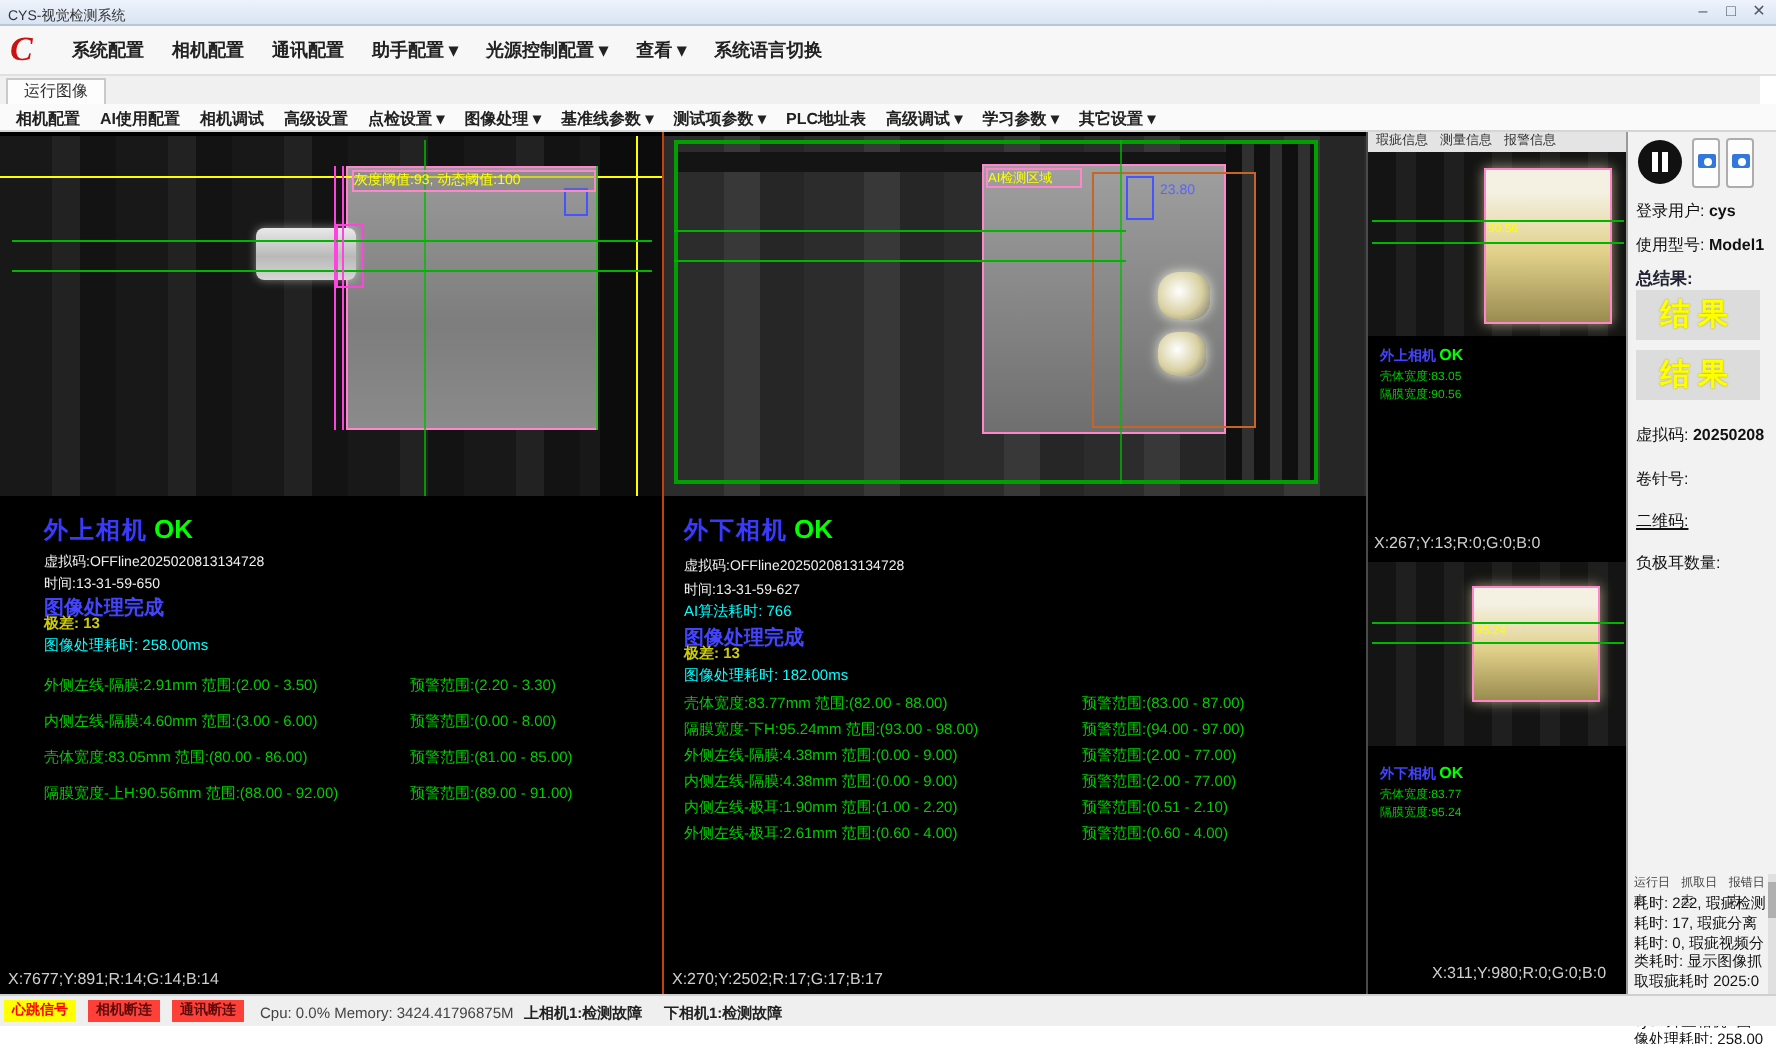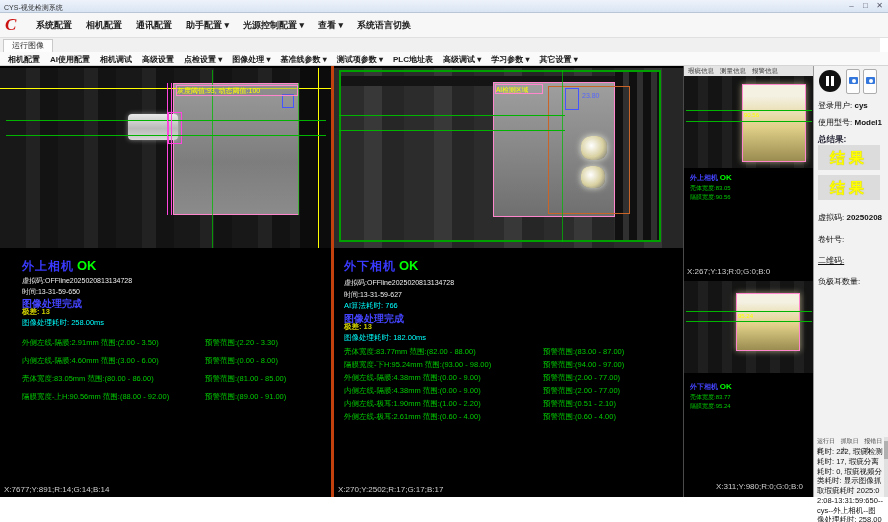--- a/index.html
+++ b/index.html
@@ -34,21 +34,21 @@
   
   .toolbar2 { position:absolute; left:0; top:52px; width:888px; height:14px;
     background:#fafafa; border-bottom:1px solid #d5d5d5; }
   .tb-items { position:absolute; left:8px; top:2px; display:flex; gap:10px; }
   .tb-item { font-size:8px; font-weight:600; color:#222; white-space:nowrap; }
 
   
   .main { position:absolute; left:0; top:66px; width:888px; height:431px; background:#000; }
   .view { position:absolute; top:0; height:431px; background:#000; }
   .view-left { left:0; width:331px; }
-  .view-mid  { left:331px; width:352px; border-left:3px solid #c2410c; }
+  .view-mid  { left:331px; width:352px; border-left:1px solid #c2410c; }
   .col-small { left:683px; width:130px; border-left:1px solid #4a4a4a; }
   .right-panel { left:813px; width:75px; background:#f2f2f2; border-left:1px solid #9a9a9a; }
 
   .coordstrip { position:absolute; left:4px; bottom:3px; font-size:8px; color:#cfcfcf; }
 
   
   .img-left { position:absolute; left:0; top:2px; width:331px; height:180px;
     background:repeating-linear-gradient(90deg,#181818 0 26px,#222 26px 40px,#131313 40px 58px);
     overflow:hidden; }
   .il-gray { position:absolute; left:173px; top:15px; width:126px; height:132px;
@@ -369,14 +369,22 @@
         <span class="rp-logtab">抓取日志</span>
         <span class="rp-logtab">报错日志</span>
       </div>
       <div class="rp-log">耗时: 222, 瑕疵检测耗时: 17, 瑕疵分离耗时: 0, 瑕疵视频分类耗时: 显示图像抓取瑕疵耗时 2025:02:08-13:31:59:650--cys--外上相机--图像处理耗时: 258.00ms</div>
       <div class="rp-scroll">
           <i></i>
         </div>
     </div>
   </div>
 
+  <div class="statusbar">
+    <span class="badge bd-heart">心跳信号</span>
+    <span class="badge bd-cam">相机断连</span>
+    <span class="badge bd-comm">通讯断连</span>
+    <span class="sb-text sb-cpu">Cpu: 0.0% Memory: 3424.41796875M</span>
+    <span class="sb-text sb-upper">上相机1:检测故障</span>
+    <span class="sb-text sb-lower">下相机1:检测故障</span>
+  </div>
 
 </div>
 
 </body></html>

